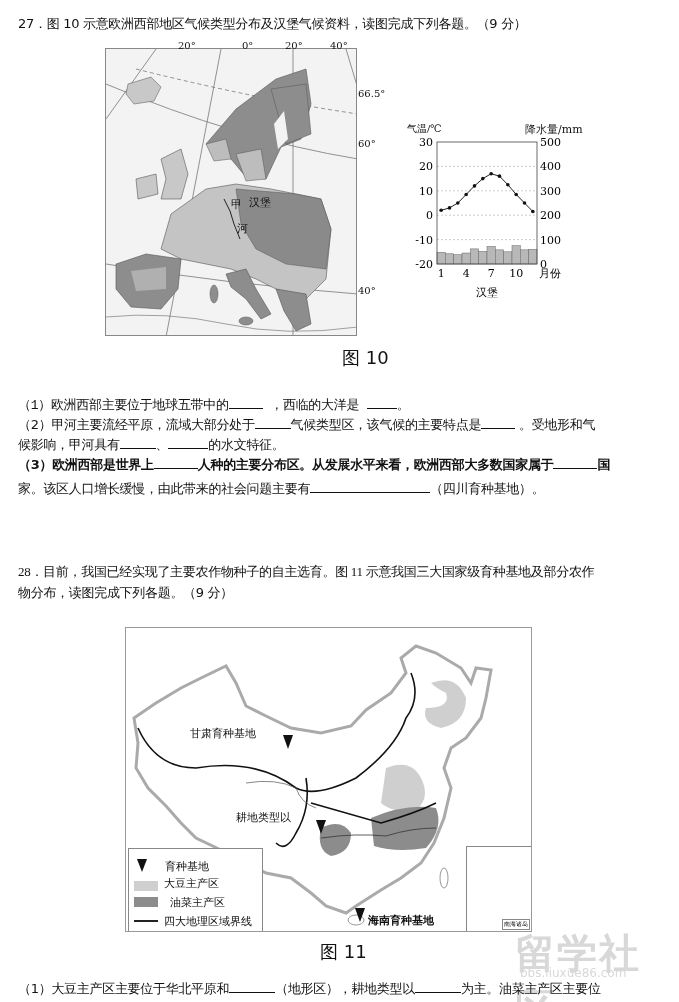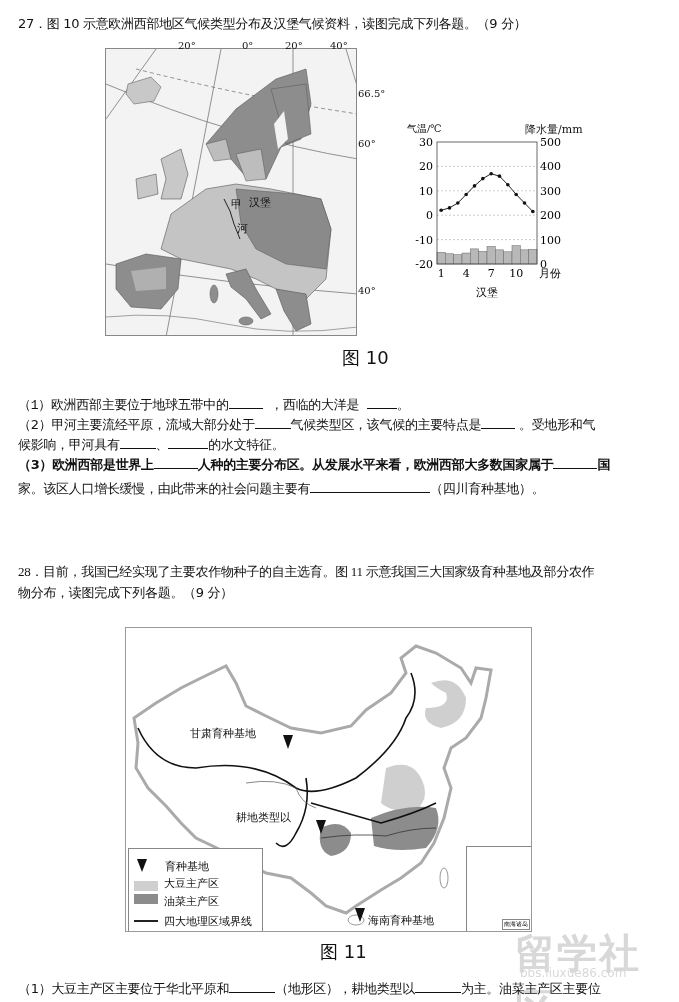--- a/index.html
+++ b/index.html
@@ -172,38 +172,38 @@
 
     <ellipse cx="318" cy="250" rx="4" ry="10" fill="#fff" stroke="#999" stroke-width="1"></ellipse>
     <ellipse cx="230" cy="292" rx="8" ry="5" fill="#fff" stroke="#999" stroke-width="1"></ellipse>
   </svg>
   
   <div class="abs" style="left:157px; top:107px; width:0; height:0; border-left:5px solid transparent; border-right:5px solid transparent; border-top:14px solid #111;"></div>
   <div class="abs" style="left:190px; top:192px; width:0; height:0; border-left:5px solid transparent; border-right:5px solid transparent; border-top:14px solid #111;"></div>
   <div class="abs" style="left:229px; top:280px; width:0; height:0; border-left:5px solid transparent; border-right:5px solid transparent; border-top:14px solid #111;"></div>
   <div class="abs serif" style="left:64px; top:98px; font-size:11px;">甘肃育种基地</div>
   <div class="abs serif" style="left:110px; top:182px; font-size:11px;">耕地类型以</div>
-  <div class="abs serif" style="left:242px; top:285px; font-size:11px;">海南育种基地</div>
+  <div class="abs serif" style="left:242px; top:285px; font-size:11px;font-weight:bold;">海南育种基地</div>
 
   
   <div class="abs" style="left:340px; top:218px; width:66px; height:86px; border:1px solid #888; background:#fff;">
     <div class="abs" style="right:1px; bottom:1px; font-size:6px; border:1px solid #888; padding:0 1px;">南海诸岛</div>
   </div>
 
   
   <div class="abs" style="left:2px; top:220px; width:135px; height:84px; border:1px solid #888; background:#fff;">
     <div class="abs" style="left:8px; top:10px; height:16px; display:flex; align-items:flex-start;">
       <span style="display:inline-block; width:0; height:0; border-left:5px solid transparent; border-right:5px solid transparent; border-top:13px solid #111; margin-right:18px;"></span>
       <span class="serif" style="font-size:11px;">育种基地</span>
     </div>
     <div class="abs" style="left:5px; top:26px; height:16px; display:flex; align-items:flex-end;">
       <span style="display:inline-block; width:24px; height:10px; background:#cfcfcf; margin-right:6px;"></span>
       <span class="serif" style="font-size:11px;">大豆主产区</span>
     </div>
-    <div class="abs" style="left:5px; top:45px; height:16px; display:flex; ">
+    <div class="abs" style="left:5px; top:45px; height:16px; display:flex; align-items:center;gap:6px;">
       <span style="display:inline-block; width:24px; height:10px; background:#8c8c8c; margin-right:6px;"></span>
       <span class="serif" style="font-size:11px;">油菜主产区</span>
     </div>
     <div class="abs" style="left:5px; top:64px; height:16px; display:flex; align-items:center;">
       <span style="display:inline-block; width:24px; height:2px; background:#222; margin-right:6px;"></span>
       <span class="serif" style="font-size:11px;">四大地理区域界线</span>
     </div>
   </div>
 </div>
 

